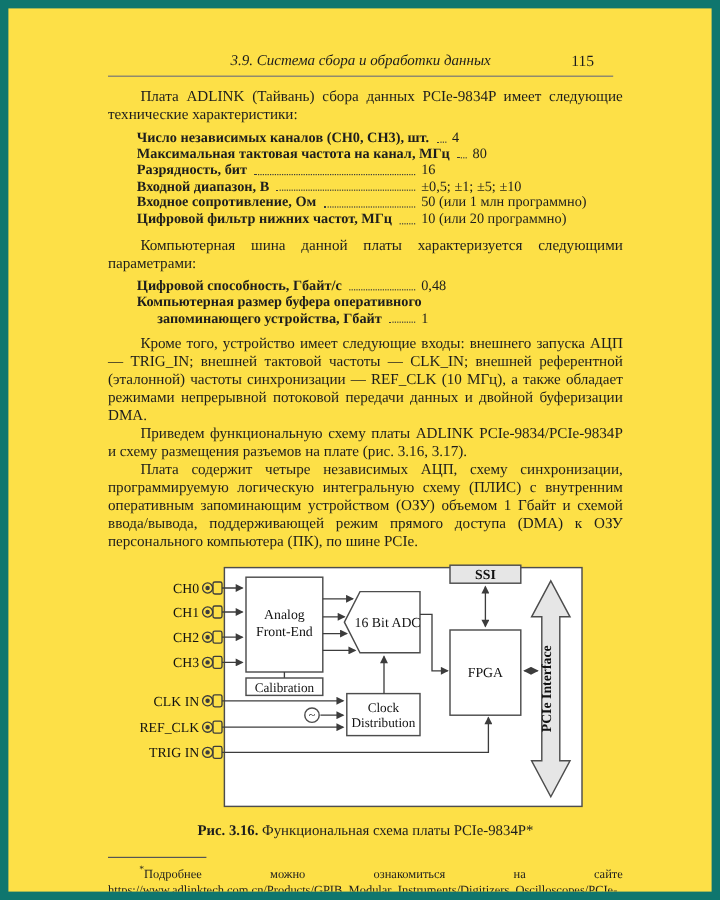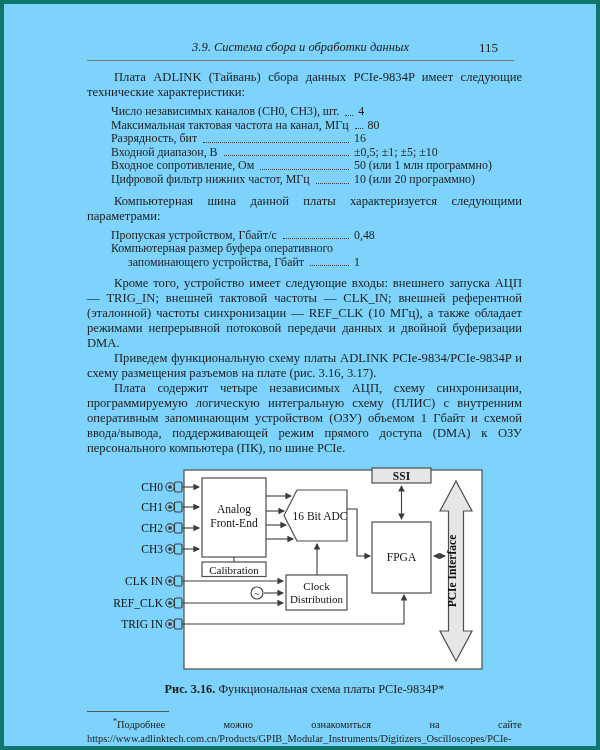--- a/index.html
+++ b/index.html
@@ -1,20 +1,20 @@
 <!DOCTYPE html>
 <html><head>
 <meta charset="utf-8">
 <style>
   html,body { margin:0; padding:0; background:#f2f2f2; }
   .page {
-    width:600px; height:750px; margin:0 auto; background:#7dd3fc;
+    width:600px; height:750px; margin:0 auto; background:#fde047;
     font-family:"Liberation Serif", serif; color:#1d1d1d;
     position:relative; overflow:hidden; box-sizing:border-box;
-    border:4px solid #0f766e;
+    border:7px solid #0f766e;
   }
   .content { padding:36px 74px 0 83px; }
 
   
   .running-head {
     position:relative; text-align:center; font-style:italic;
     font-size:12.5px; padding-bottom:5px; border-bottom:1px solid #777;
     margin-right:8px;
   }
   .pagenum {
@@ -26,21 +26,21 @@
     font-size:12.6px; line-height:15px; text-align:justify;
     text-indent:27px; margin:0;
   }
   p.p1 { margin:9px 0 5px 0; }
   p.p2 { margin:7px 0 4px 0; }
   p.p3 { margin-top:7px; }
 
   
   .speclist { margin:5px 0 0 24px; font-size:11.9px; line-height:13.6px; }
   .spec-row { display:flex; align-items:baseline; }
-  .spec-label { white-space:nowrap; flex:0 0 auto; }
+  .spec-label { white-space:nowrap; flex:0 0 auto;font-weight:bold; }
   .spec-label.indent2 { padding-left:17px;text-align:center; }
   .leader {
     flex:1 1 auto; min-width:8px; align-self:flex-end;
     border-bottom:1.7px dotted #3c3c3c; margin:0 5px 3px 6px; height:1px;
   }
   .spec-value { flex:0 0 168px; white-space:nowrap; }
 
   
   svg.diagram { display:block; margin:7px 0 0 -8px; }
   svg.diagram text { font-family:"Liberation Serif", serif; fill:#111; }
@@ -105,21 +105,21 @@
         <span class="spec-label">Цифровой фильтр нижних частот, МГц</span>
         <span class="leader"></span>
         <span class="spec-value">10 (или 20 программно)</span>
       </div>
     </div>
 
     <p class="body p2">Компьютерная шина данной платы характеризуется следующими параметрами:</p>
 
     <div class="speclist">
       <div class="spec-row">
-        <span class="spec-label">Пропуская устройством, Гбайт/с</span>
+        <span class="spec-label">Цифровой способность, Гбайт/с</span>
         <span class="leader"></span>
         <span class="spec-value">0,48</span>
       </div>
       <div class="spec-row">
         <span class="spec-label">Компьютерная размер буфера оперативного</span>
       </div>
       <div class="spec-row">
         <span class="spec-label indent2">запоминающего устройства, Гбайт</span>
         <span class="leader"></span>
         <span class="spec-value">1</span>

